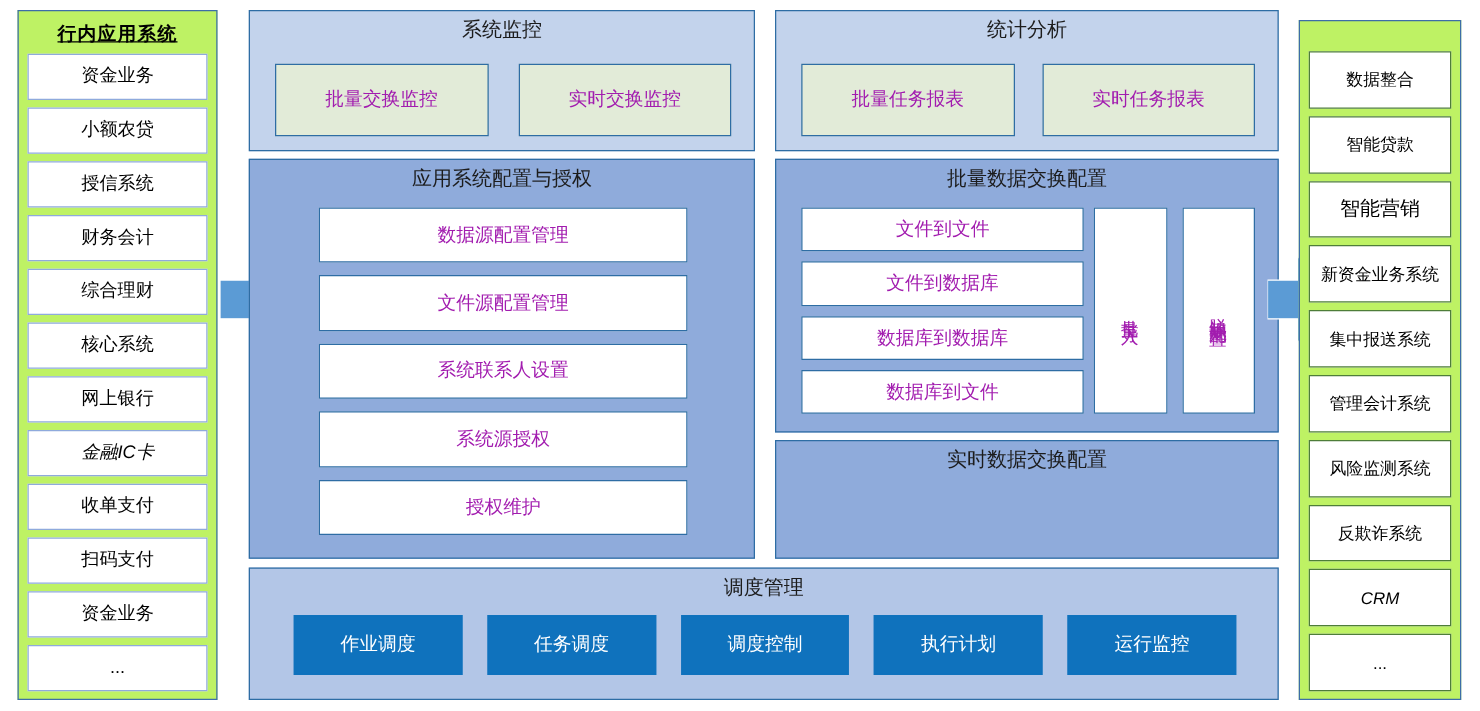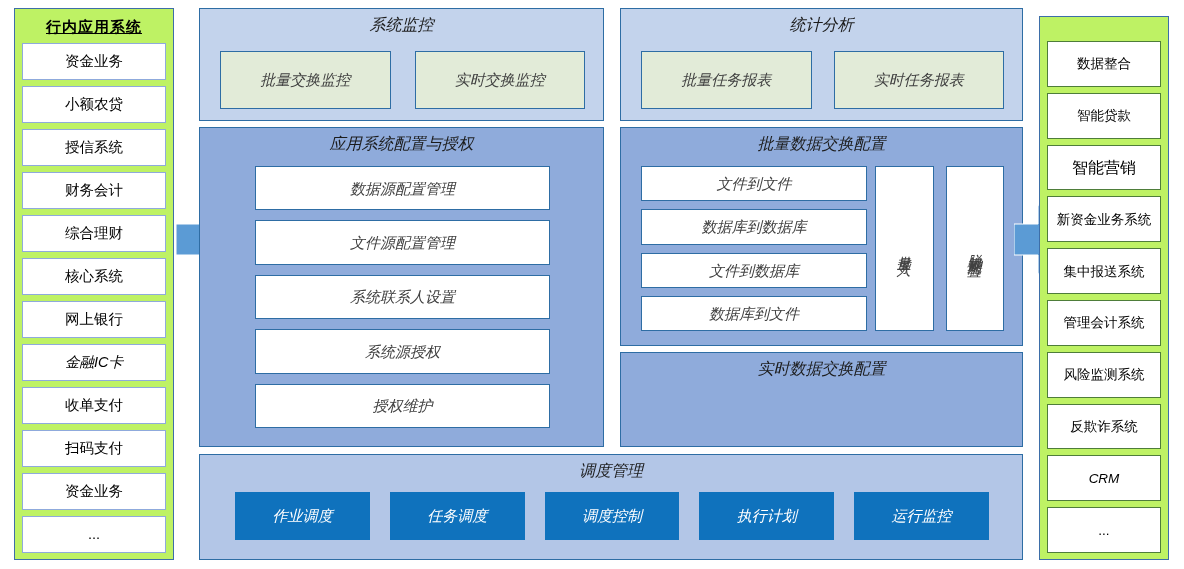--- a/index.html
+++ b/index.html
@@ -53,41 +53,40 @@
     text-align: center;
     line-height: 1.12;
   }
   .chip.green-border { border: 1px solid #4e7d3a; }
 
   
   .panel {
     border: 1.5px solid #2e6da4;
     background: #b3c6e7;
     box-sizing: border-box;
-    font-style: italic;
   }
   .panel.pale { background: #c3d3ec; }
   .panel.mid  { background: #8fabdb; }
 
   .panel-title {
     text-align: center;
     font-size: 16px;
     color: #1c1c1c;
     padding-top: 7px;
     line-height: 1.1;
   }
 
   .tile {
     border: 1px solid #2e6da4;
     display: flex;
     align-items: center;
     justify-content: center;
     text-align: center;
     font-size: 15px;
-    color: #404040;
+    color: #a21caf;
     box-sizing: border-box;
     line-height: 1.15;
   }
   .tile.greenfill { background: #e2ebd8; }
   .tile.whitefill { background: #ffffff; }
   .tile.bluefill {
     background: #0f72bd;
     border: 1px solid #0f72bd;
     color: #ffffff;
     font-size: 15px;
@@ -156,22 +155,22 @@
         <div class="tile whitefill" style="flex:1 1 0;">系统联系人设置</div>
         <div class="tile whitefill" style="flex:1 1 0;">系统源授权</div>
         <div class="tile whitefill" style="flex:1 1 0;">授权维护</div>
       </div>
   </div>
 
   <div class="abs panel mid" style="left:620px; top:127px; width:403px; height:219px;">
     <div class="panel-title">批量数据交换配置</div>
     <div id="batch-tiles" class="abs" style="left:20px; top:38px; width:226px; height:165px; display:flex; flex-direction:column; gap:8px;">
         <div class="tile whitefill" style="flex:1 1 0;">文件到文件</div>
+        <div class="tile whitefill" style="flex:1 1 0;">文件到数据库</div>
         <div class="tile whitefill" style="flex:1 1 0;">数据库到数据库</div>
-        <div class="tile whitefill" style="flex:1 1 0;">文件到数据库</div>
         <div class="tile whitefill" style="flex:1 1 0;">数据库到文件</div>
       </div>
     <div id="batch-side" class="abs" style="left:254px; top:38px; width:129px; height:165px; display:flex; gap:12px;">
         <div class="tile vertical" style="flex:1 1 0; font-size:14px;">批量导入</div>
         <div class="tile vertical" style="flex:1 1 0; font-size:14px;">脱敏规则配置</div>
       </div>
   </div>
 
   <div class="abs panel mid" style="left:620px; top:352px; width:403px; height:95px;">
     <div class="panel-title">实时数据交换配置</div>

